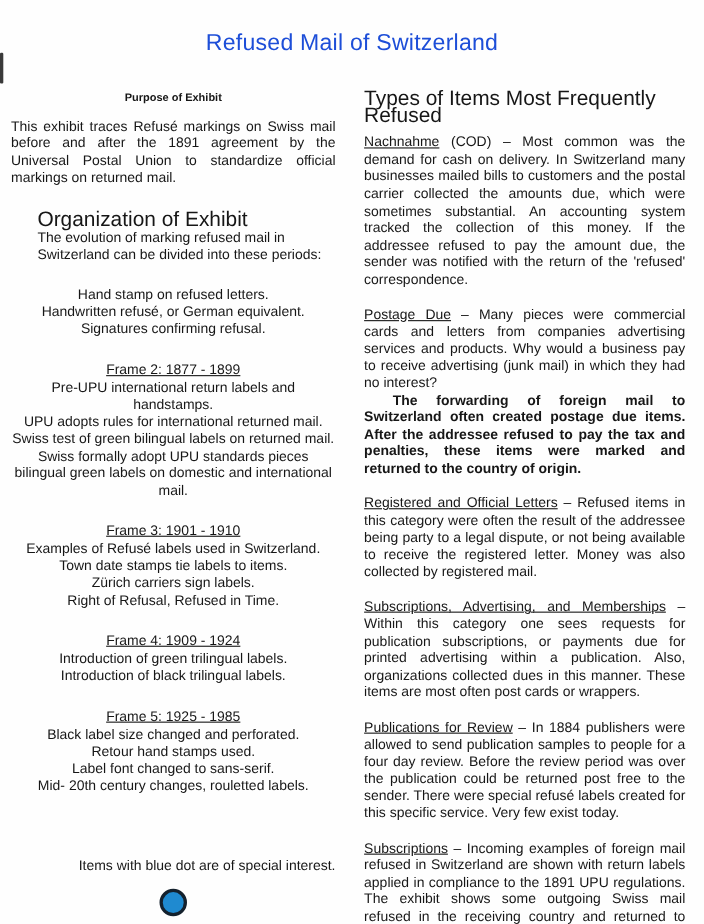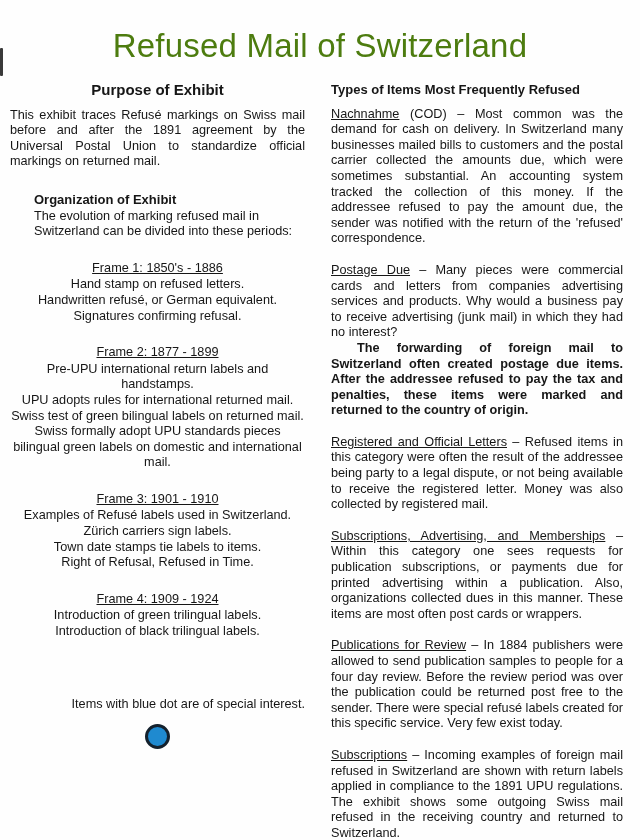--- a/index.html
+++ b/index.html
@@ -11,36 +11,36 @@
     color:#161616;
     overflow:hidden;
   }
   .scan-artifact{
     position:absolute;left:0;top:48px;width:3px;height:28px;
     background:#3a3a3a;border-radius:1px;
   }
   .page-title{
     position:absolute;top:27px;left:0;right:0;
     text-align:center;
-    font-size:33px;
+    font-size:21px;
     letter-spacing:.2px;
-    color:#4d7c0f;
+    color:#1d4ed8;
   }
   .col{
     position:absolute;top:82px;
     font-size:12.7px;line-height:15.6px;
   }
   .col-left{left:10px;width:295px;}
   .col-right{left:331px;width:292px;}
   .h-center{
-    text-align:center;font-weight:bold;font-size:15px;
+    text-align:center;font-weight:bold;font-size:10px;
     margin:0 0 10px 0;
   }
   .h-left{
-    font-weight:bold;font-size:13px;
+    font-weight:normal;font-size:19px;
     margin:0 0 1px 0;
   }
   p{margin:0;}
   .just{text-align:justify;}
   .org-block{margin-top:22px;margin-left:24px;}
   .frame{margin-top:21px;text-align:center;}
   .frame-h{text-decoration:underline;margin-bottom:1px;}
   .note{text-align:right;margin-top:57px;}
   .blue-dot{
     width:19px;height:19px;border-radius:50%;
@@ -62,48 +62,54 @@
 <div class="col col-left">
   <div class="h-center">Purpose of Exhibit</div>
   <p class="just">This exhibit traces Refusé markings on Swiss mail before and after the 1891 agreement by the Universal Postal Union to standardize official markings on returned mail.</p>
 
   <div class="org-block">
     <div class="h-left">Organization of Exhibit</div>
     <p>The evolution of marking refused mail in Switzerland can be divided into these periods:</p>
   </div>
 
   <div class="frame">
-    <div class="frame-h">Frame 1: 1850's - 1886</div>
     <div>Hand stamp on refused letters.</div>
     <div>Handwritten refusé, or German equivalent.</div>
     <div>Signatures confirming refusal.</div>
   </div>
 
   <div class="frame">
     <div class="frame-h">Frame 2: 1877 - 1899</div>
     <div>Pre-UPU international return labels and handstamps.</div>
     <div>UPU adopts rules for international returned mail.</div>
     <div>Swiss test of green bilingual labels on returned mail.</div>
     <div>Swiss formally adopt UPU standards pieces bilingual green labels on domestic and international mail.</div>
   </div>
 
   <div class="frame">
     <div class="frame-h">Frame 3: 1901 - 1910</div>
     <div>Examples of Refusé labels used in Switzerland.</div>
+    <div>Town date stamps tie labels to items.</div>
     <div>Zürich carriers sign labels.</div>
-    <div>Town date stamps tie labels to items.</div>
     <div>Right of Refusal, Refused in Time.</div>
   </div>
 
   <div class="frame">
     <div class="frame-h">Frame 4: 1909 - 1924</div>
     <div>Introduction of green trilingual labels.</div>
     <div>Introduction of black trilingual labels.</div>
   </div>
 
+  <div class="frame">
+    <div class="frame-h">Frame 5: 1925 - 1985</div>
+    <div>Black label size changed and perforated.</div>
+    <div>Retour hand stamps used.</div>
+    <div>Label font changed to sans-serif.</div>
+    <div>Mid- 20th century changes, rouletted labels.</div>
+  </div>
 
   <div class="note">Items with blue dot are of special interest.</div>
   <div class="blue-dot" style="background: rgb(31, 138, 208); border-color: rgb(20, 33, 45);"></div>
 </div>
 
 <div class="col col-right">
   <div class="h-left" style="margin-bottom:9px;">Types of Items Most Frequently Refused</div>
 
   <p class="rp"><span class="lead">Nachnahme</span><span> (COD) – Most common was the demand for cash on delivery. In Switzerland many businesses mailed bills to customers and the postal carrier collected the amounts due, which were sometimes substantial. An accounting system tracked the collection of this money. If the addressee refused to pay the amount due, the sender was notified with the return of the 'refused' correspondence.</span></p>
 

